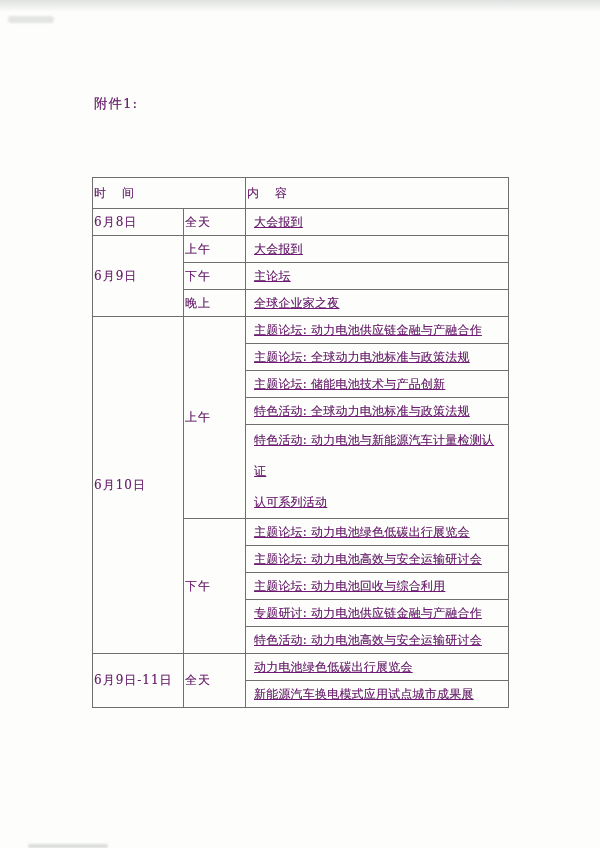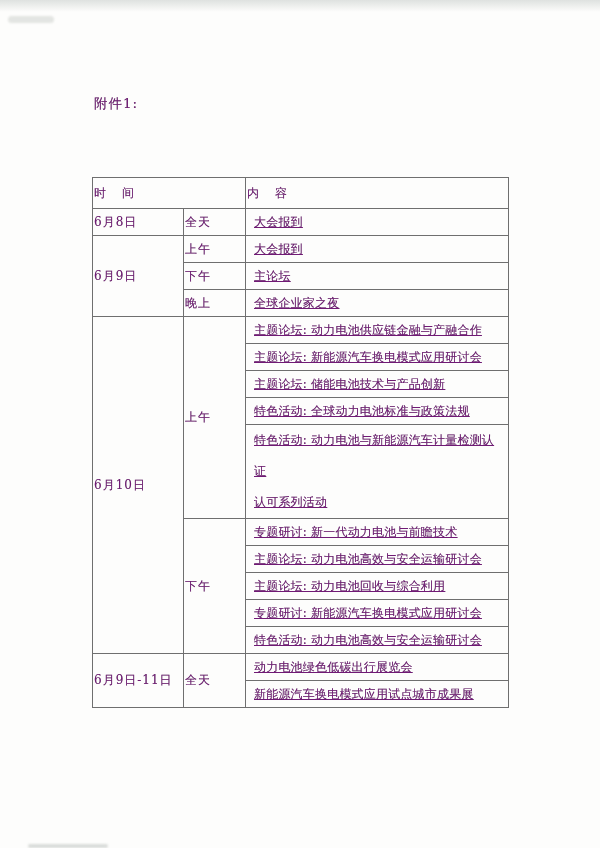--- a/index.html
+++ b/index.html
@@ -108,45 +108,45 @@
       <td class="period-cell">晚上</td>
       <td class="event-cell">全球企业家之夜</td>
     </tr>
 
     <tr class="r-row">
       <td class="date-cell" rowspan="10">6月10日</td>
       <td class="period-cell" rowspan="5">上午</td>
       <td class="event-cell">主题论坛: 动力电池供应链金融与产融合作</td>
     </tr>
     <tr class="r-row">
-      <td class="event-cell">主题论坛: 新能源汽车换电模式应用研讨会</td>
+      <td class="event-cell">主题论坛: 全球动力电池标准与政策法规</td>
     </tr>
     <tr class="r-row">
       <td class="event-cell">主题论坛: 储能电池技术与产品创新</td>
     </tr>
     <tr class="r-row">
       <td class="event-cell">特色活动: 全球动力电池标准与政策法规</td>
     </tr>
     <tr class="d-row">
       <td class="event-cell two-line">特色活动: 动力电池与新能源汽车计量检测认证
 认可系列活动</td>
     </tr>
 
     <tr class="r-row">
       <td class="period-cell" rowspan="5">下午</td>
-      <td class="event-cell">专题研讨: 新一代动力电池与前瞻技术</td>
+      <td class="event-cell">主题论坛: 动力电池绿色低碳出行展览会</td>
     </tr>
     <tr class="r-row">
       <td class="event-cell">主题论坛: 动力电池高效与安全运输研讨会</td>
     </tr>
     <tr class="r-row">
       <td class="event-cell">主题论坛: 动力电池回收与综合利用</td>
     </tr>
     <tr class="r-row">
-      <td class="event-cell">专题研讨: 新能源汽车换电模式应用研讨会</td>
+      <td class="event-cell">专题研讨: 动力电池供应链金融与产融合作</td>
     </tr>
     <tr class="r-row">
       <td class="event-cell">特色活动: 动力电池高效与安全运输研讨会</td>
     </tr>
 
     <tr class="r-row">
       <td class="date-cell" rowspan="2">6月9日-11日</td>
       <td class="period-cell" rowspan="2">全天</td>
       <td class="event-cell">动力电池绿色低碳出行展览会</td>
     </tr>

